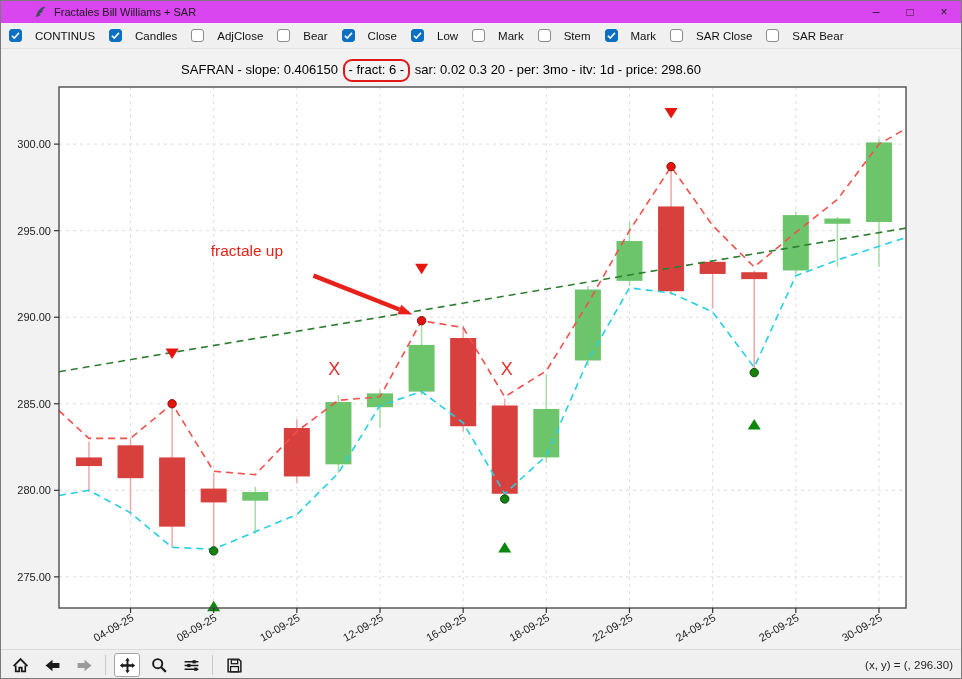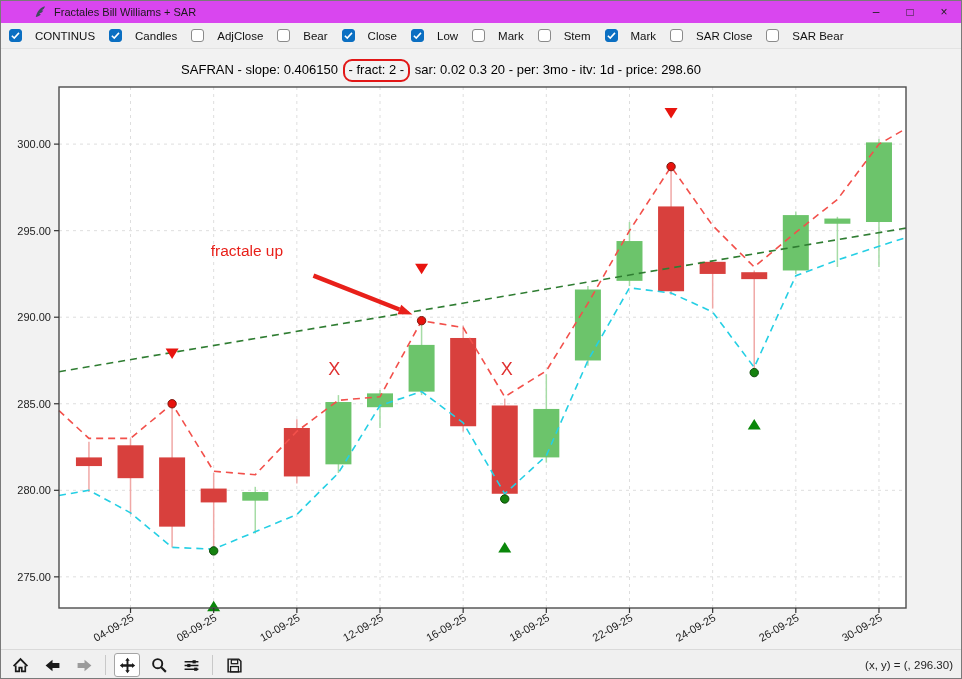--- a/index.html
+++ b/index.html
@@ -132,21 +132,21 @@
         <span class="cbbox"></span>
         <span>SAR Close</span>
       </span>
       <span class="cbitem">
         <span class="cbbox"></span>
         <span>SAR Bear</span>
       </span>
     </div>
 
   <div class="figure">
-    <div class="chart-title"><span>SAFRAN - slope: 0.406150 </span><span class="boxed">- fract: 2 -</span><span> sar: 0.02 0.3 20 - per: 3mo - itv: 1d - price: 298.60</span></div>
+    <div class="chart-title"><span>SAFRAN - slope: 0.406150 </span><span class="boxed">- fract: 6 -</span><span> sar: 0.02 0.3 20 - per: 3mo - itv: 1d - price: 298.60</span></div>
     <svg width="962" height="600" viewBox="0 48 962 600">
         <rect x="0" y="48" width="962" height="600" fill="#f2f2f2"></rect>
         <rect x="58" y="86" width="847" height="521" fill="#ffffff"></rect>
         <line x1="58" x2="905" y1="575.8438538205978" y2="575.8438538205978" stroke="#dedede" stroke-width="1" stroke-dasharray="3 4"></line>
         <line x1="58" x2="905" y1="489.299003322259" y2="489.299003322259" stroke="#dedede" stroke-width="1" stroke-dasharray="3 4"></line>
         <line x1="58" x2="905" y1="402.7541528239202" y2="402.7541528239202" stroke="#dedede" stroke-width="1" stroke-dasharray="3 4"></line>
         <line x1="58" x2="905" y1="316.20930232558146" y2="316.20930232558146" stroke="#dedede" stroke-width="1" stroke-dasharray="3 4"></line>
         <line x1="58" x2="905" y1="229.66445182724263" y2="229.66445182724263" stroke="#dedede" stroke-width="1" stroke-dasharray="3 4"></line>
         <line x1="58" x2="905" y1="143.1196013289038" y2="143.1196013289038" stroke="#dedede" stroke-width="1" stroke-dasharray="3 4"></line>
         <line x1="129.5189003436426" x2="129.5189003436426" y1="86" y2="607" stroke="#dedede" stroke-width="1" stroke-dasharray="3 4"></line>

